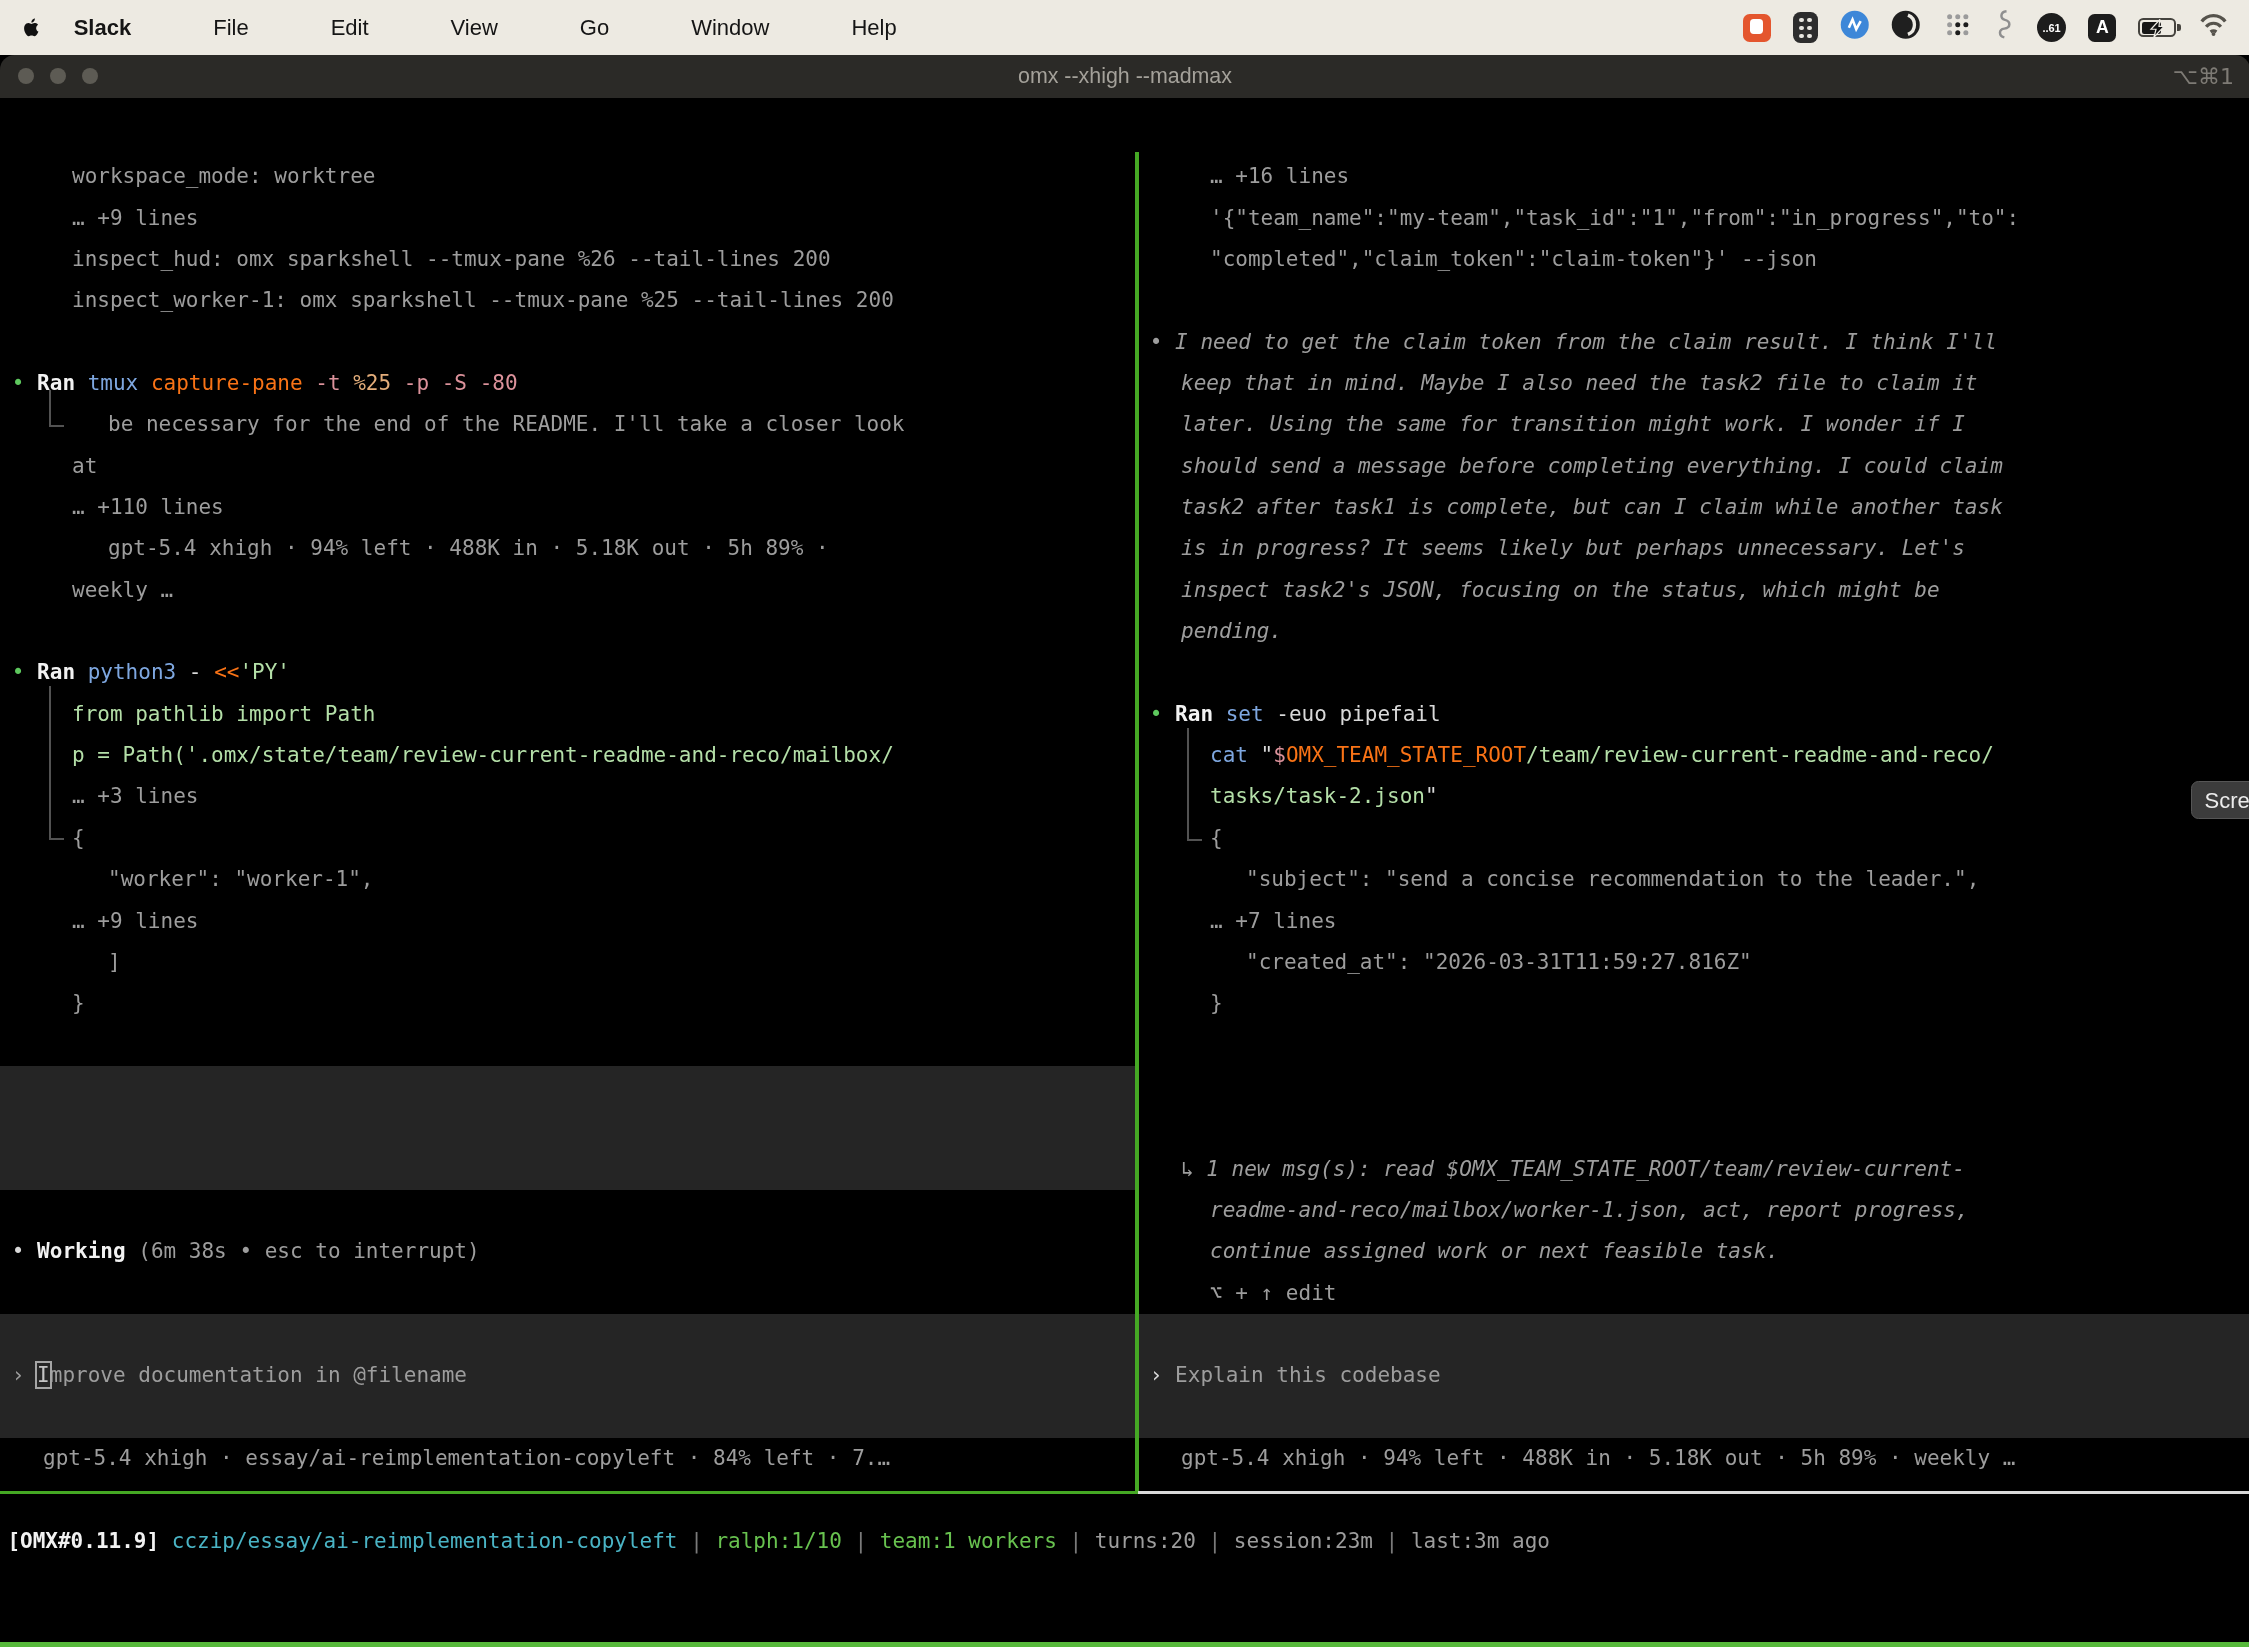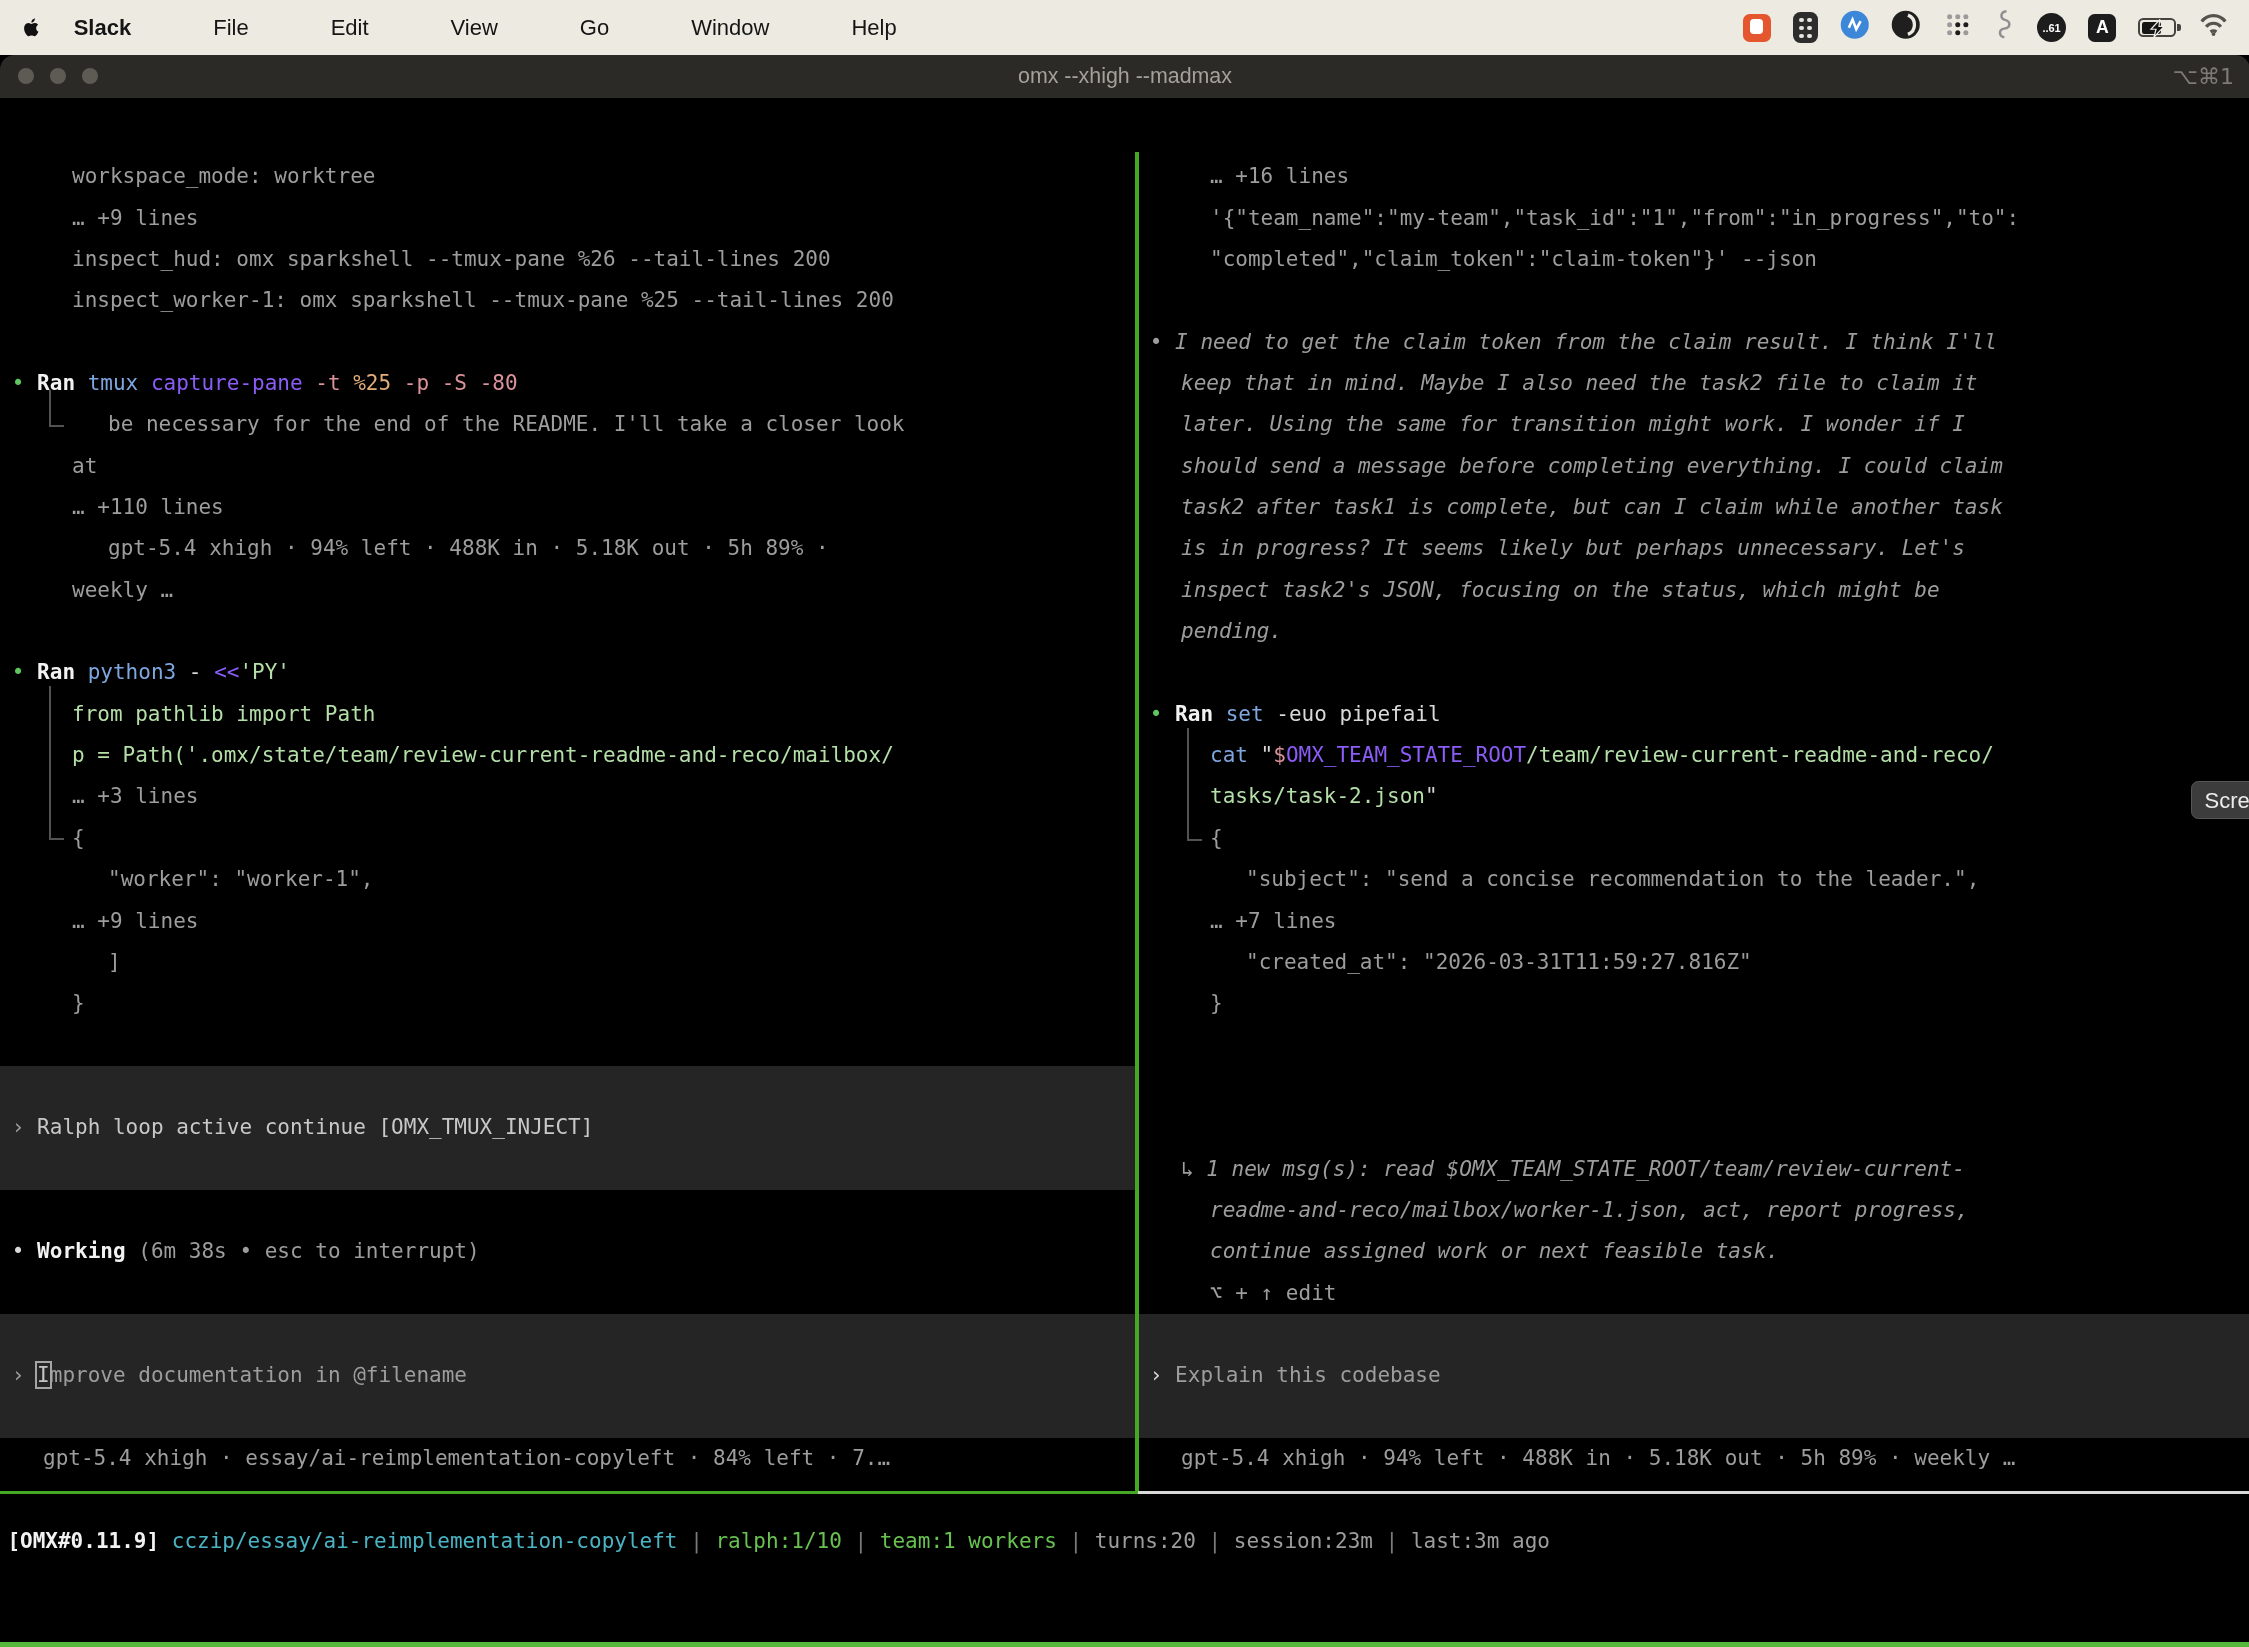--- a/index.html
+++ b/index.html
@@ -41,21 +41,21 @@
   .pane-left{left:0;width:1135px;}
   .pane-right{left:1138px;width:1112px;}
   .divider{position:absolute;left:1135px;width:3.7px;top:97px;height:1339px;background:#45a824;}
   .border-bl{position:absolute;left:0;width:1138px;top:1436px;height:3px;background:#45a824;}
   .border-br{position:absolute;left:1138px;right:0;top:1436px;height:3px;background:#d9d9d9;}
   .row{position:absolute;left:0;right:0;height:41px;line-height:41px;white-space:pre;
        font-size:21px;color:#9d9d9d;}
   .p0{padding-left:11.8px;} .p1{padding-left:43px;} .p2{padding-left:72px;} .p3{padding-left:108px;} .ph{padding-left:0;}
   .s-gray{color:#9d9d9d;} .s-dim{color:#7a7a7a;} .s-dimb{color:#8f8f8f;font-weight:bold;}
   .s-white{color:#d9d9d9;} .s-bw{color:#f2f2f2;font-weight:bold;}
-  .s-green{color:#5ec85e;} .s-blue{color:#7ea7e0;} .s-peri{color:#8b5cf6;}
+  .s-green{color:#5ec85e;} .s-blue{color:#7ea7e0;} .s-peri{color:#f97316;}
   .s-pink{color:#dc929b;} .s-orange{color:#e3ad7a;} .s-mint{color:#b4dfa8;}
   .s-lgray{color:#c8c8c8;} .s-cyan{color:#4ab4c5;} .s-lime{color:#68c24f;}
   .s-i{font-style:italic;} .s-cur{color:#c4c4c4;outline:2.2px solid #a5a5a5;outline-offset:-0.7px;}
   .band{position:absolute;left:0;right:0;height:124px;background:#252525;}
   .band-a{top:914px;} .band-b{top:1162px;}
   .conn{position:absolute;width:13.3px;border-left:2.2px solid #525252;border-bottom:2.2px solid #525252;}
   .conn-tmux{left:49px;top:238px;height:35px;}
   .conn-py{left:49px;top:534px;height:152px;}
   .conn-cat{left:49px;top:576px;height:111px;}
   .tooltip{position:absolute;left:2191px;top:726px;width:81px;height:38px;background:#3c3c3c;
@@ -166,21 +166,20 @@
         <div class="row p2" style="top: 418px;"><span class="s-gray">weekly …</span></div>
         <div class="row p0" style="top: 500px;"><span class="s-green">• </span><span class="s-bw">Ran </span><span class="s-blue">python3 </span><span class="s-white">- </span><span class="s-peri">&lt;&lt;</span><span class="s-mint">'PY'</span></div>
         <div class="row p2" style="top: 542px;"><span class="s-mint">from pathlib import Path</span></div>
         <div class="row p2" style="top: 583px;"><span class="s-mint">p = Path('.omx/state/team/review-current-readme-and-reco/mailbox/</span></div>
         <div class="row p2" style="top: 624px;"><span class="s-gray">… +3 lines</span></div>
         <div class="row p2" style="top: 666px;"><span class="s-gray">{</span></div>
         <div class="row p3" style="top: 707px;"><span class="s-gray">"worker": "worker-1",</span></div>
         <div class="row p2" style="top: 749px;"><span class="s-gray">… +9 lines</span></div>
         <div class="row p3" style="top: 790px;"><span class="s-gray">]</span></div>
         <div class="row p2" style="top: 831px;"><span class="s-gray">}</span></div>
-        <div class="row p0" style="top: 955px;"><span class="s-gray">› </span><span class="s-lgray">Ralph loop active continue [OMX_TMUX_INJECT]</span></div>
         <div class="row p0" style="top: 1079px;"><span class="s-white">• </span><span class="s-bw">Working </span><span class="s-gray">(6m 38s • esc to interrupt)</span></div>
         <div class="row p0" style="top: 1203px;"><span class="s-gray">› </span><span class="s-cur">I</span><span class="s-gray">mprove documentation in @filename</span></div>
         <div class="row p1" style="top: 1286px;"><span class="s-gray">gpt-5.4 xhigh · essay/ai-reimplementation-copyleft · 84% left · 7.…</span></div>
       </div>
 
     <div class="pane pane-right">
       <div class="band band-b"></div>
       <div class="conn conn-cat"></div>
     <div class="row p2" style="top: 4.4px;"><span class="s-gray">… +16 lines</span></div>
         <div class="row p2" style="top: 46px;"><span class="s-gray">'{"team_name":"my-team","task_id":"1","from":"in_progress","to":</span></div>

